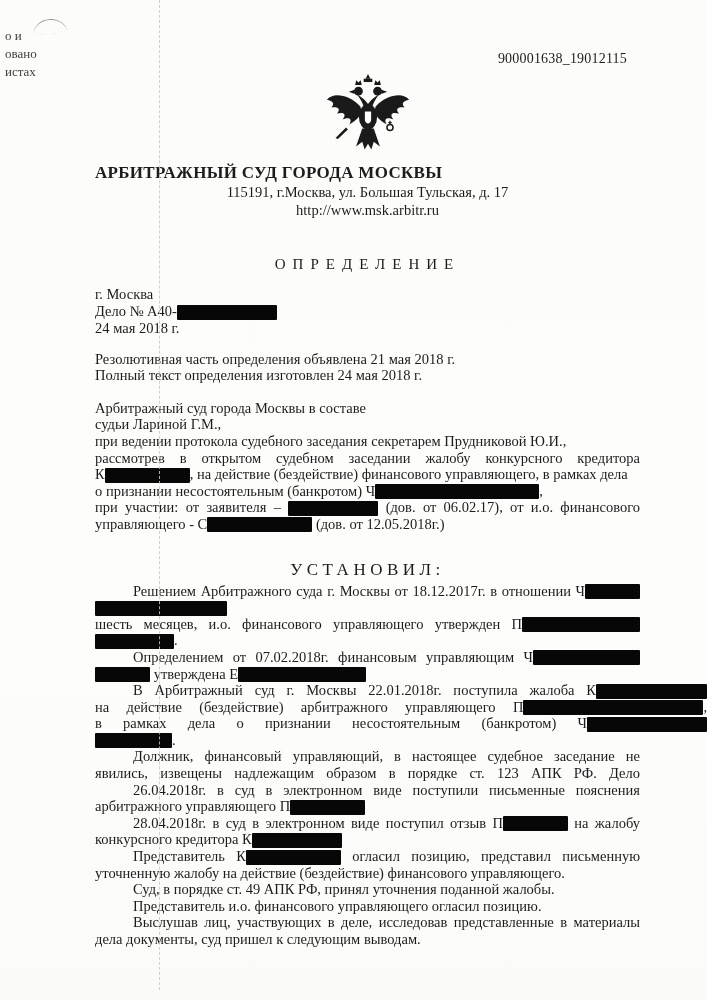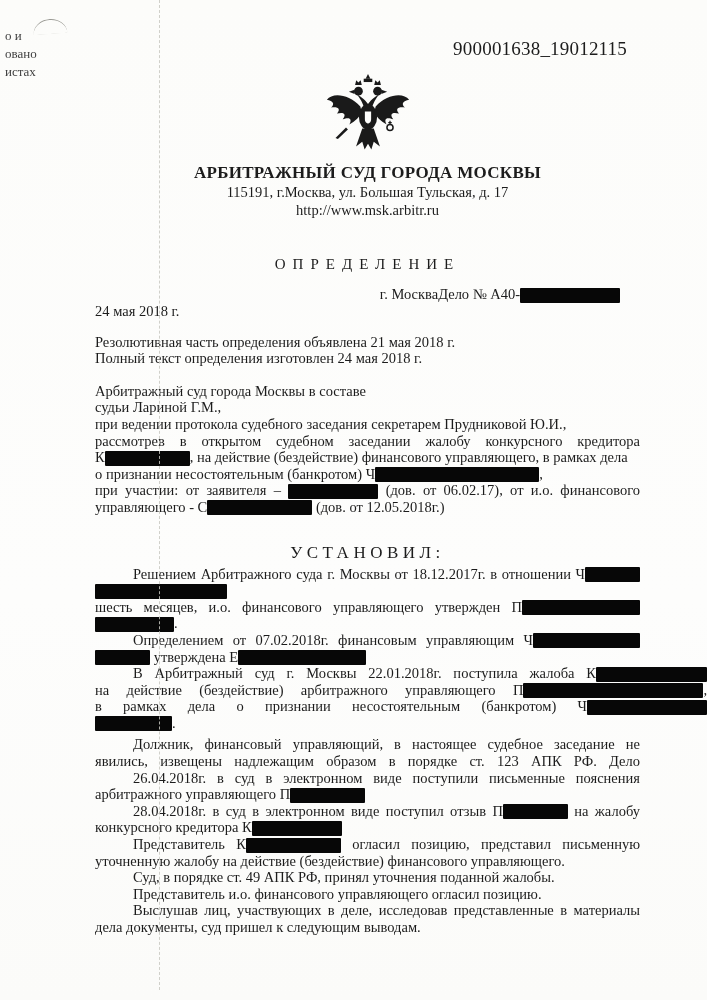--- a/index.html
+++ b/index.html
@@ -18,35 +18,35 @@
   .corner{
     position:absolute;top:27px;left:5px;
     font-size:13px;line-height:18px;color:#3f3f3f;
   }
   .corner .arc{
     position:absolute;left:28px;top:-8px;width:34px;height:14px;
     border-top:1px solid #9a9a94;border-radius:50% 50% 0 0/100% 100% 0 0;
     transform:rotate(-4deg);
   }
   .docnum{
-    position:absolute;top:38px;right:80px;
-    font-size:19px;letter-spacing:.2px;
+    position:absolute;top:51px;right:80px;
+    font-size:14px;letter-spacing:.2px;
   }
   .content{margin-left:95px;width:545px;}
   .emblem{margin:72px auto 0;width:96px;height:88px;}
-  .court{margin-top:3px;text-align:center;font-weight:bold;font-size:17px;line-height:20px;letter-spacing:.3px;}
+  .court{margin-top:3px;text-align:left;font-weight:bold;font-size:17px;line-height:20px;letter-spacing:.3px;}
   .addr,.site{text-align:center;font-size:14.5px;line-height:18px;}
   .title{margin-top:36px;text-align:center;font-size:15px;line-height:18px;letter-spacing:7px;}
   .title2{margin-top:28px;text-align:center;font-size:17px;line-height:18px;letter-spacing:4.5px;}
-  .caserow{display:flex;justify-content:flex-end;margin-top:13px;font-size:14.5px;line-height:17px;}
+  .caserow{display:flex;justify-content:flex-start;margin-top:13px;font-size:14.5px;line-height:17px;flex-direction:column;}
   .caseno{margin-right:20px;}
   .ln{font-size:14.5px;line-height:16.6px;}
   .j{text-align:justify;text-align-last:justify;}
   .ind{text-indent:38px;}
-  .gap{margin-top:5px;}
+  .gap{}
   .wide{width:612px;}
   #resolution{margin-top:14px;}
   #preamble{margin-top:16px;}
   #bodytext{margin-top:4px;}
   .redact{
     display:inline-block;height:15px;background:#070707;
     vertical-align:-3.5px;border-radius:1px;
   }
 </style>
 </head>

